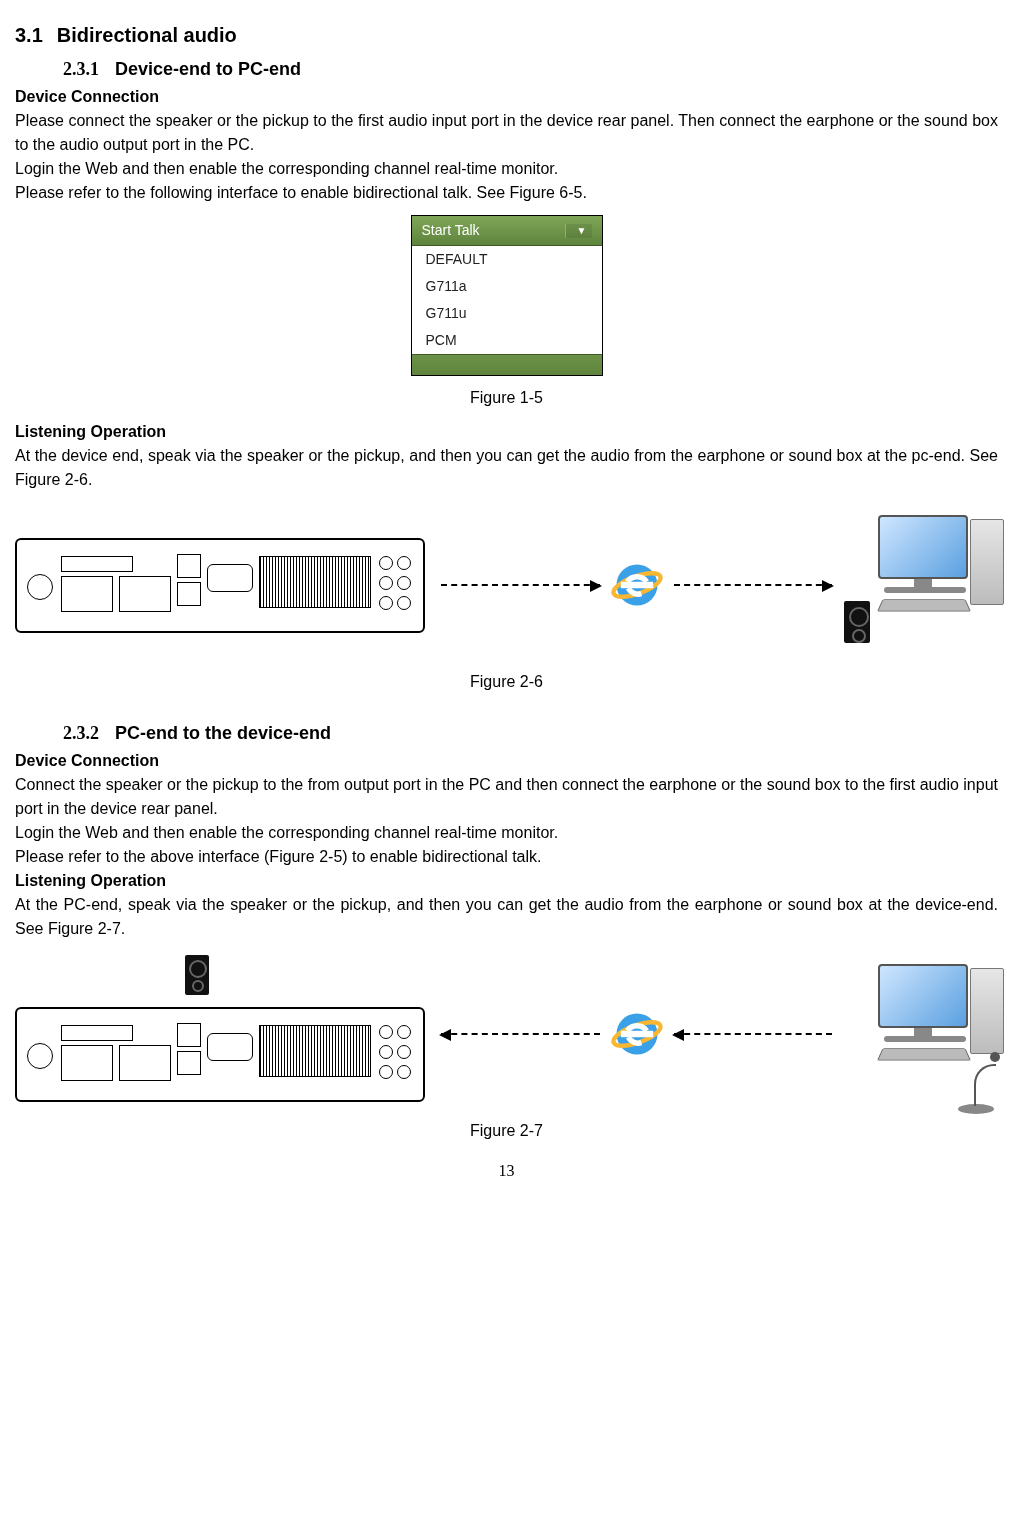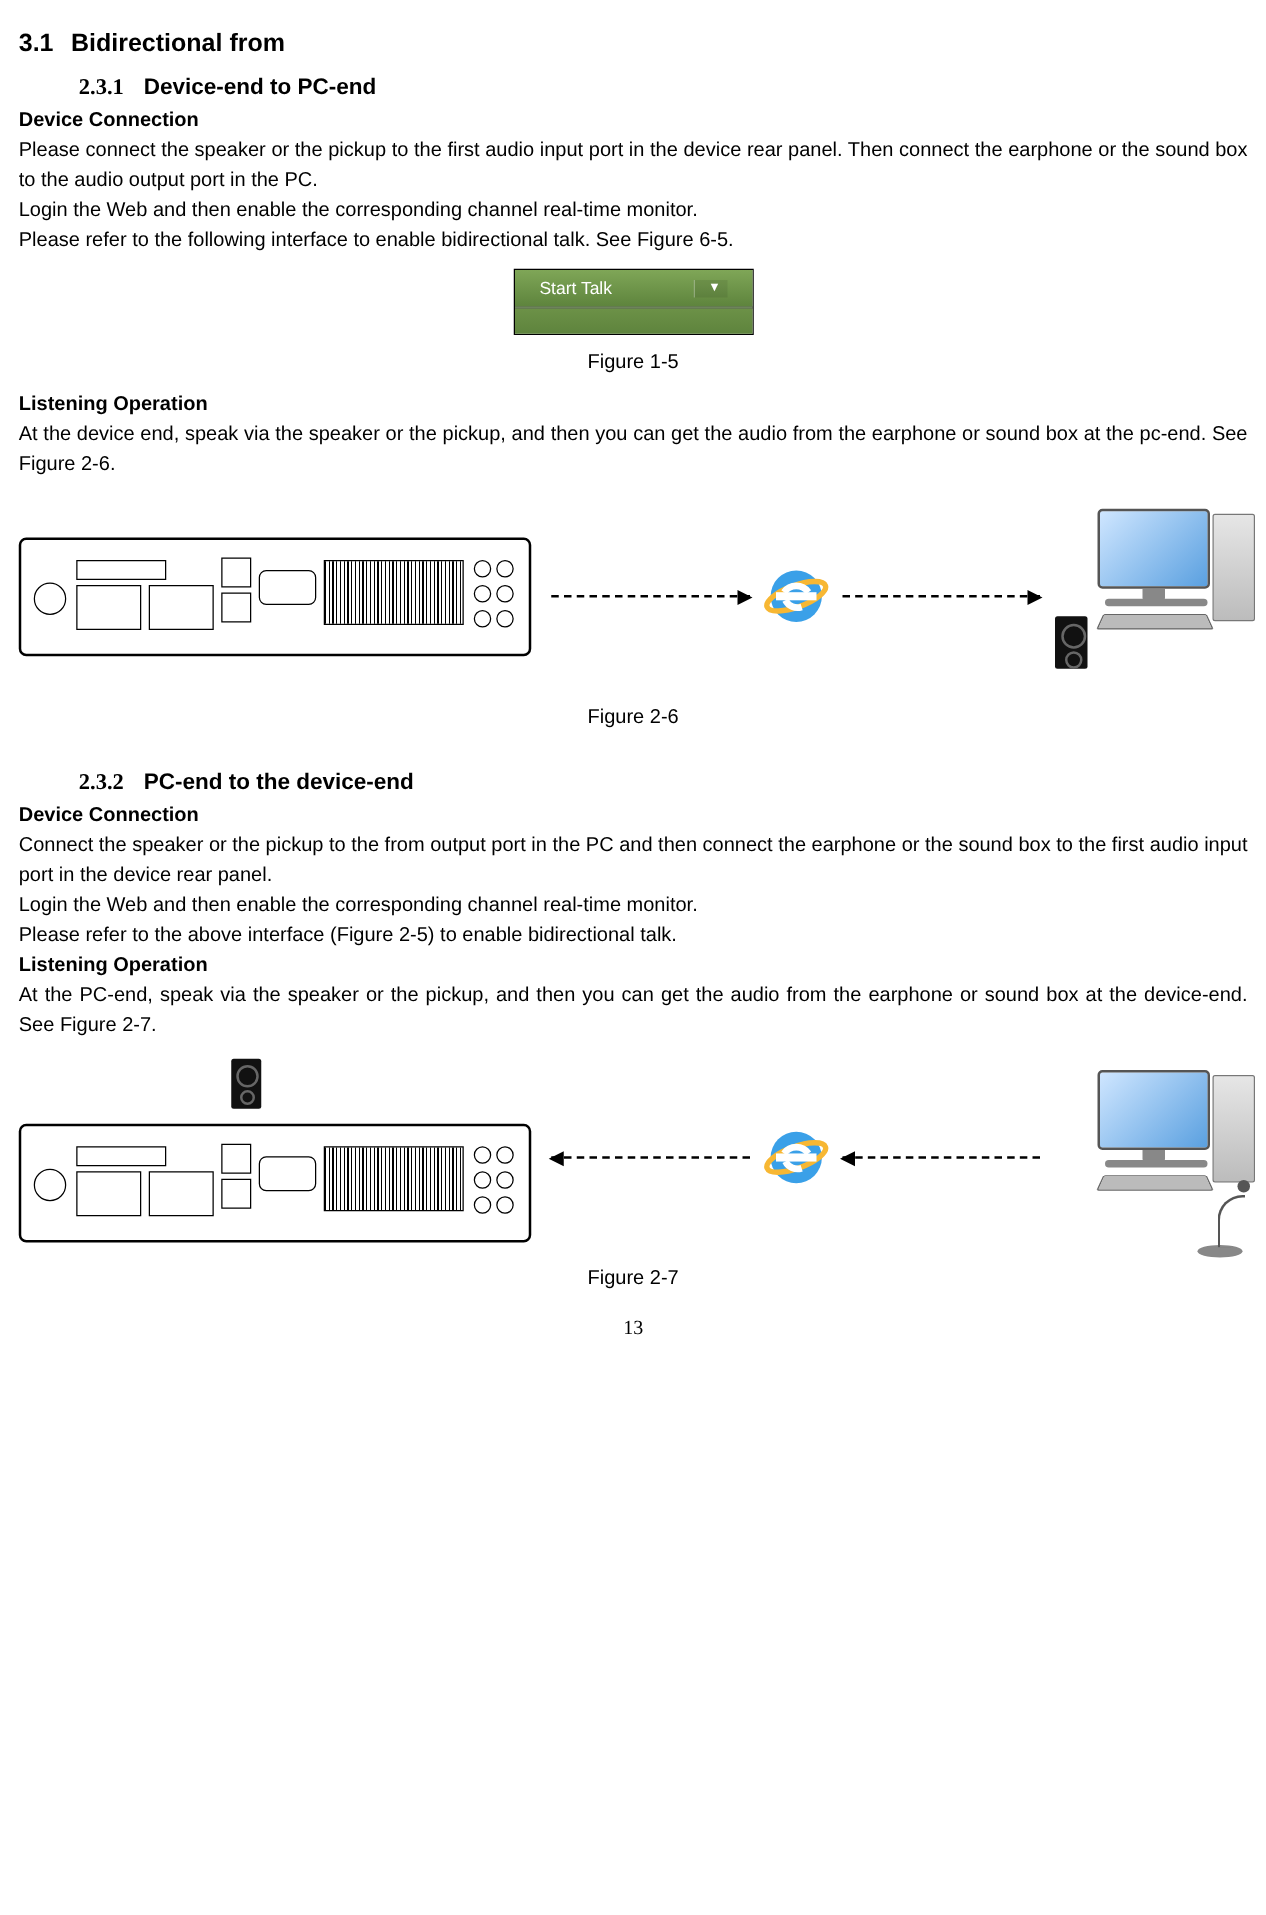--- a/index.html
+++ b/index.html
@@ -55,21 +55,21 @@
       display: inline-block;
       width: 190px;
       border: 1px solid #000;
       background: #fff;
       text-align: left;
       vertical-align: top;
     }
     .fig25-header {
       background: linear-gradient(#7fa657, #5e843d);
       color: #fff;
-      padding: 4px 20px;
+      padding: 4px 10px;
       font-size: 14px;
       display: flex;
       justify-content: space-between;
       align-items: center;
       border-bottom: 1px solid #3e5a26;
     }
     .fig25-header-arrow {
       width: 20px;
       height: 14px;
       background: rgba(0,0,0,0.08);
@@ -297,36 +297,42 @@
       font-family: "Times New Roman", serif;
       font-size: 16px;
       margin-top: 16px;
     }
     .sec232 { margin-top: 26px; }
   </style>
 </head>
 <body>
 
 <h2>
-  <span class="secnum">3.1</span><span>Bidirectional from</span>
+  <span class="secnum">3.1</span><span>Bidirectional audio</span>
 </h2>
 
 <h3>
   <span class="secnum">2.3.1</span><span>Device-end to PC-end</span>
 </h3>
 <p class="bold">Device Connection</p>
 <p>Please connect the speaker or the pickup to the first audio input port in the device rear panel. Then connect the earphone or the sound box to the audio output port in the PC.</p>
 <p>Login the Web and then enable the corresponding channel real-time monitor.</p>
 <p>Please refer to the following interface to enable bidirectional talk. See Figure 6-5.</p>
 
 <div class="fig25-wrap">
   <div class="fig25">
     <div class="fig25-header">
       <span>Start Talk</span>
       <span class="fig25-header-arrow">▼</span>
+    </div>
+    <div class="fig25-list">
+      <div class="fig25-item">DEFAULT</div>
+      <div class="fig25-item">G711a</div>
+      <div class="fig25-item">G711u</div>
+      <div class="fig25-item">PCM</div>
     </div>
     <div class="fig25-footer"></div>
   </div>
 </div>
 <p class="figure-caption">Figure 1-5</p>
 
 <p class="bold">Listening Operation</p>
 <p>At the device end, speak via the speaker or the pickup, and then you can get the audio from the earphone or sound box at the pc-end. See Figure 2-6.</p>
 
 <div class="diagram">

